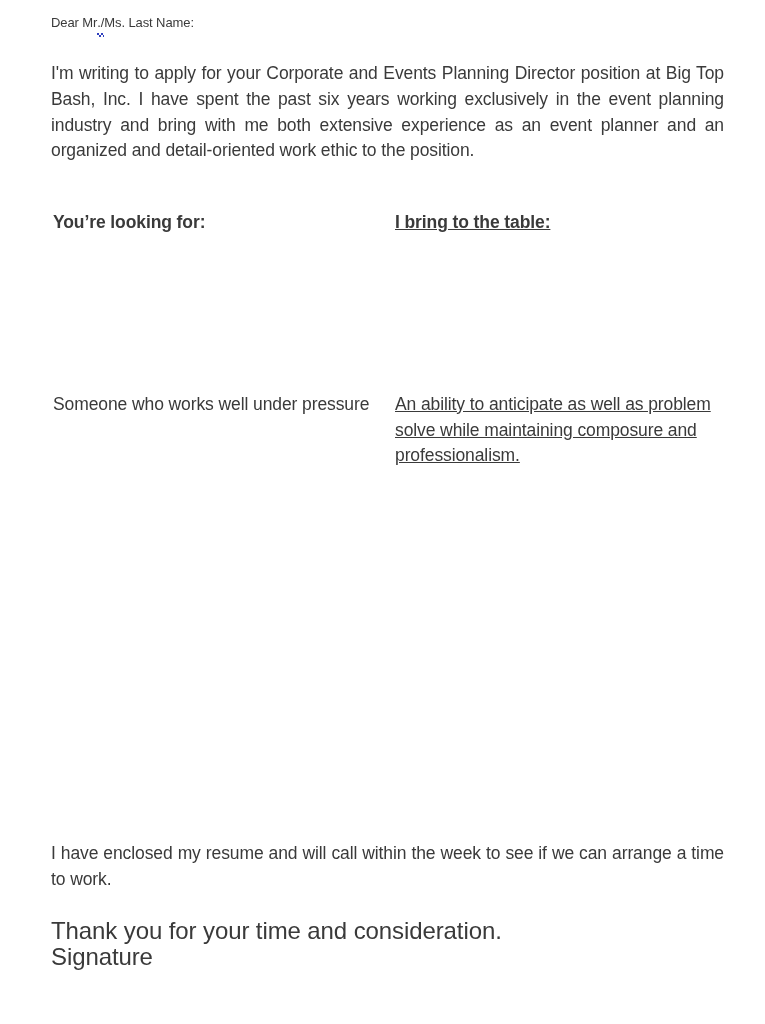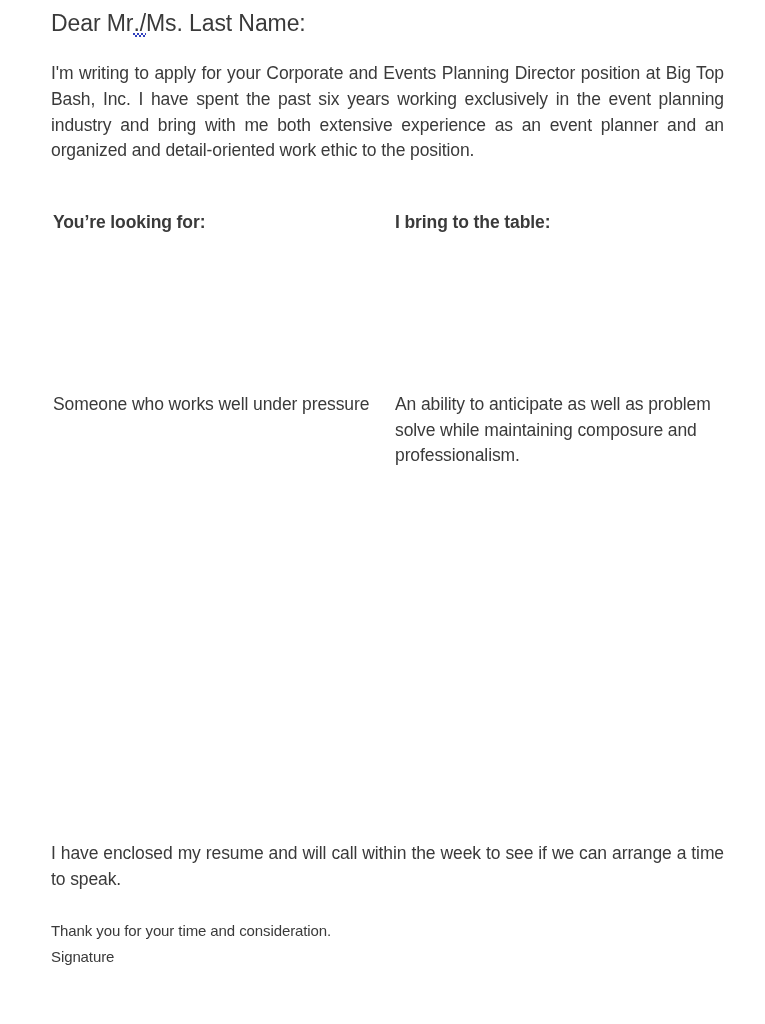--- a/index.html
+++ b/index.html
@@ -27,21 +27,21 @@
   }
 
   .doc-body {
     position: absolute;
     left: 51px;
     top: 10px;
     width: 673px;
   }
 
   .salutation {
-    font-size: 23px;
+    font-size: 13px;
     line-height: 26px;
     letter-spacing: -0.1px;
     white-space: nowrap;
   }
 
   
   .spellcheck {
     position: relative;
     display: inline-block;
   }
@@ -89,21 +89,21 @@
     vertical-align: top;
     padding: 0;
     font-size: 17.5px;
     line-height: 25.8px;
     letter-spacing: -0.1px;
     -webkit-hyphens: auto;
     hyphens: auto;
     hyphenate-limit-chars: 4 2 2;
   }
   .col-left  { width: 342px; padding-right: 18px; }
-  .col-right { width: 329px; }
+  .col-right { width: 329px; text-decoration: underline; }
 
   .th-cell {
     font-weight: bold;
     padding-bottom: 0px;
   }
 
   .row-spacer td {
     height: 52px;
     line-height: 0;
     font-size: 0;
@@ -114,21 +114,21 @@
     left: 0;
     top: 831px;
     width: 673px;
   }
 
   .signoff {
     position: absolute;
     left: 0;
     top: 908px;
     width: 500px;
-    font-size: 15px;
+    font-size: 24px;
     line-height: 25.8px;
     letter-spacing: -0.1px;
   }
   .signoff div { white-space: nowrap; }
 </style>
 </head>
 <body>
 
 <div class="page">
   <div class="doc-body">
@@ -155,21 +155,21 @@
             <td></td>
             <td></td>
           </tr>
         <tr>
           <td class="col-left">Someone who works well under pressure</td>
           <td class="col-right">An ability to anticipate as well as problem solve while maintaining composure and professionalism.</td>
         </tr>
       </tbody>
     </table>
 
-    <div class="para closing">I have enclosed my resume and will call within the week to see if we can arrange a time to speak.</div>
+    <div class="para closing">I have enclosed my resume and will call within the week to see if we can arrange a time to work.</div>
 
     <div class="signoff">
       <div>Thank you for your time and consideration.</div>
       <div>Signature</div>
     </div>
 
   </div>
 </div>
 
 </body></html>

